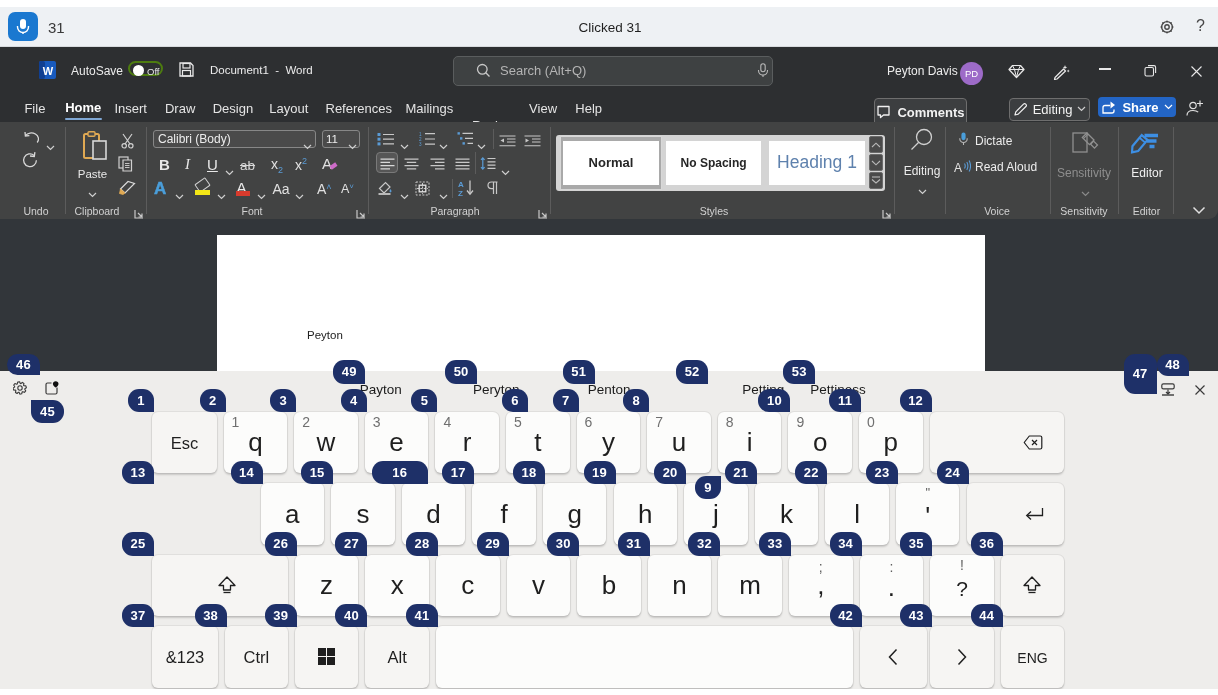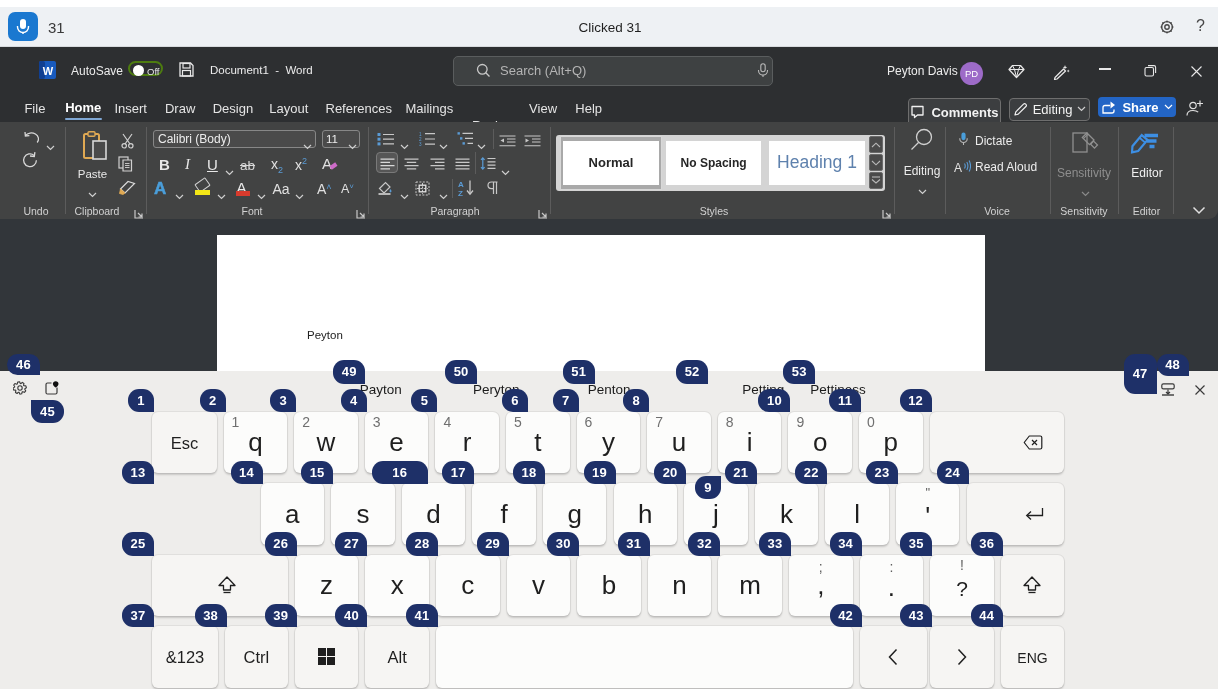--- a/index.html
+++ b/index.html
@@ -87,21 +87,21 @@
 <div class="abs" style="left:64.7px;top:117.5px;width:37.2px;height:2.5px;background:#7fa7d4;border-radius:2px"></div>
 <div class="abs" style="left:114.4px;top:100.5px;width:32.19999999999999px;text-align:center;font-size:13px;color:#e4e4e4">Insert</div>
 <div class="abs" style="left:164px;top:100.5px;width:32.30000000000001px;text-align:center;font-size:13px;color:#e4e4e4">Draw</div>
 <div class="abs" style="left:212.7px;top:100.5px;width:39.70000000000002px;text-align:center;font-size:13px;color:#e4e4e4">Design</div>
 <div class="abs" style="left:269.3px;top:100.5px;width:37.80000000000001px;text-align:center;font-size:13px;color:#e4e4e4">Layout</div>
 <div class="abs" style="left:325.5px;top:100.5px;width:59.60000000000002px;text-align:center;font-size:13px;color:#e4e4e4">References</div>
 <div class="abs" style="left:404px;top:100.5px;width:50.60000000000002px;text-align:center;font-size:13px;color:#e4e4e4">Mailings</div>
 <div class="abs" style="left:472px;top:118px;width:39.69999999999999px;text-align:center;font-size:13px;color:#e4e4e4">Review</div>
 <div class="abs" style="left:529.1px;top:100.5px;width:27.299999999999955px;text-align:center;font-size:13px;color:#e4e4e4">View</div>
 <div class="abs" style="left:575.3px;top:100.5px;width:25.90000000000009px;text-align:center;font-size:13px;color:#e4e4e4">Help</div>
-<div class="abs" style="left:908px;top:98px;width:93px;height:28px;background:#3c3e40;border:1px solid #6e6e6e;border-radius:4px;display:flex;align-items:center;justify-content:center;gap:6px">
+<div class="abs" style="left:874px;top:98px;width:93px;height:28px;background:#3c3e40;border:1px solid #6e6e6e;border-radius:4px;display:flex;align-items:center;justify-content:center;gap:6px">
       <svg width="15" height="14" viewBox="0 0 15 14" style="">
         <path d="M2 1.5 H13 V10 H7.5 L4.5 12.5 V10 H2 Z" fill="none" stroke="#f0f0f0" stroke-width="1.3" stroke-linejoin="round"></path>
       </svg>
       <span style="font-size:13px;font-weight:bold;color:#f2f2f2">Comments</span>
     </div>
 <div class="abs" style="left:1009px;top:98px;width:81px;height:22.5px;background:#3c3e40;border:1px solid #6e6e6e;border-radius:4px;display:flex;align-items:center;justify-content:center;gap:5px">
       <svg width="15" height="15" viewBox="0 0 15 15" style="">
         <path d="M2 13 L2.8 9.8 L10.5 2.1 Q11.6 1 12.7 2.1 L12.9 2.3 Q14 3.4 12.9 4.5 L5.2 12.2 Z" fill="none" stroke="#f0f0f0" stroke-width="1.2" stroke-linejoin="round"></path>
       </svg>
       <span style="font-size:13px;color:#f2f2f2">Editing</span>

